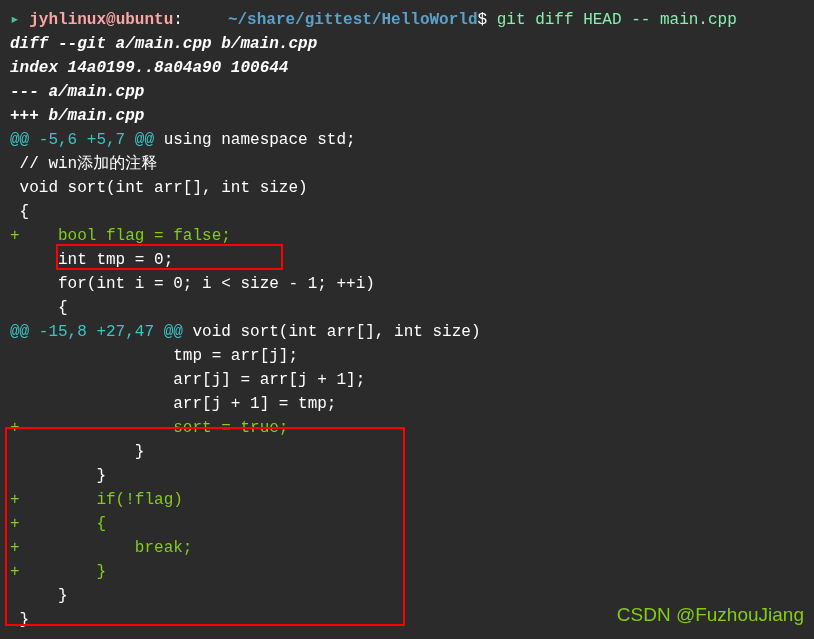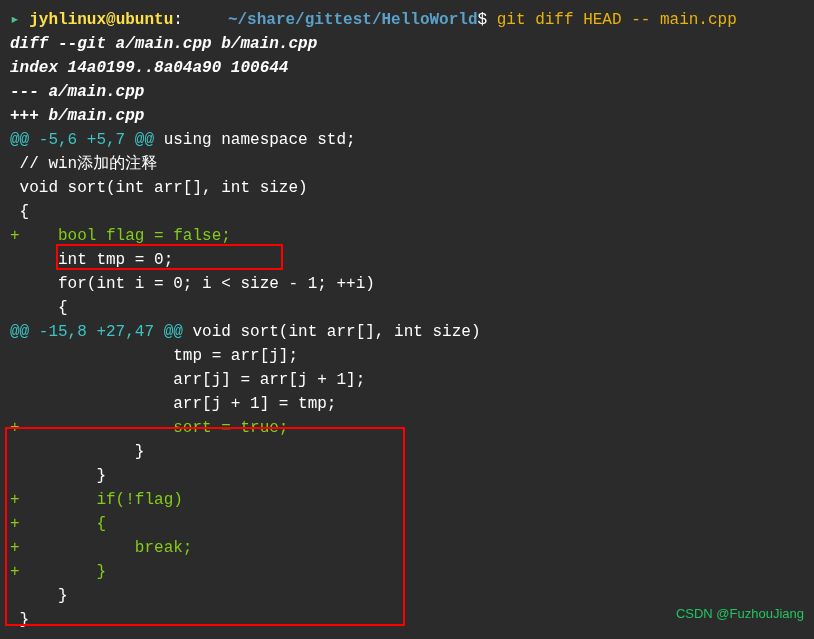--- a/index.html
+++ b/index.html
@@ -20,33 +20,33 @@
       overflow: hidden;
     }
     .line {
       white-space: pre;
       font-family: inherit;
     }
     .prompt-line {
       white-space: pre;
     }
     .user-host {
-      color: #fde047;
+      color: #fca5a5;
       font-weight: bold;
     }
     .path {
       color: #5aa0c8;
       font-weight: bold;
       margin-left: 45px;
     }
     .dollar {
       color: #ffffff;
     }
     .cmd {
-      color: #eab308;
+      color: #86efac;
       font-family: Liberation Mono, monospace;
     }
     .white {
       color: #ffffff;
       font-weight: bold;
       font-style: italic;
     }
     .normal {
       color: #ffffff;
     }
@@ -71,24 +71,24 @@
       border: 2px solid #ff0000;
       left: 5px;
       top: 427px;
       width: 400px;
       height: 199px;
       pointer-events: none;
     }
     .watermark {
       position: absolute;
       right: 10px;
-      bottom: 16px;
-      color: #22c55e;
+      bottom: 10px;
+      color: #84cc16;
       font-family: Arial, sans-serif;
-      font-size: 13px;
+      font-size: 19px;
     }
     .arrow {
       color: #4fc08d;
     }
   </style>
 </head>
 <body>
 
 <div class="prompt-line"><span class="arrow">▸ </span><span class="user-host">jyhlinux@ubuntu</span><span class="normal">:</span><span class="path">~/share/gittest/HelloWorld</span><span class="dollar">$</span><span class="cmd"> </span><span class="cmd">git diff HEAD -- main.cpp</span></div>
 

